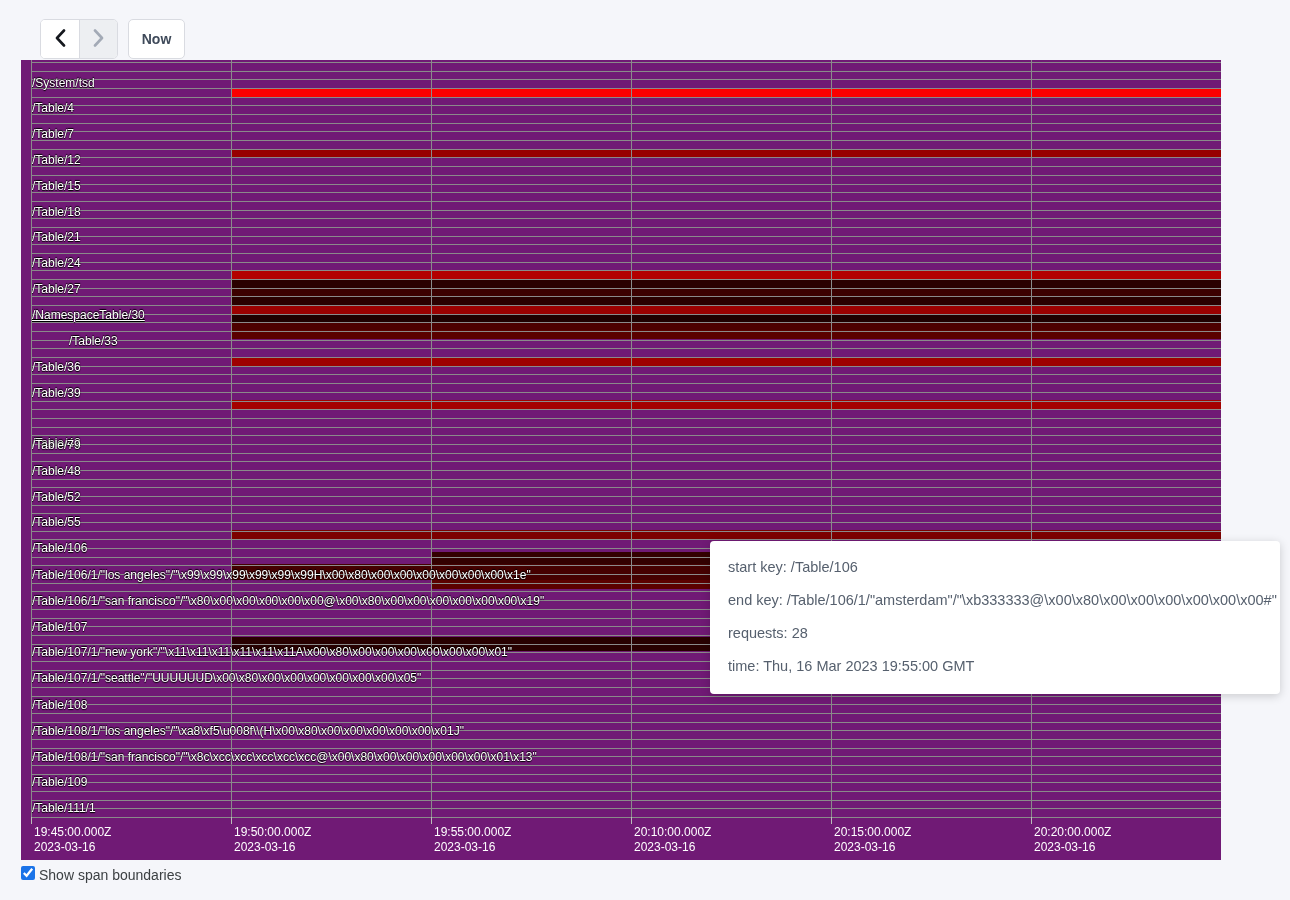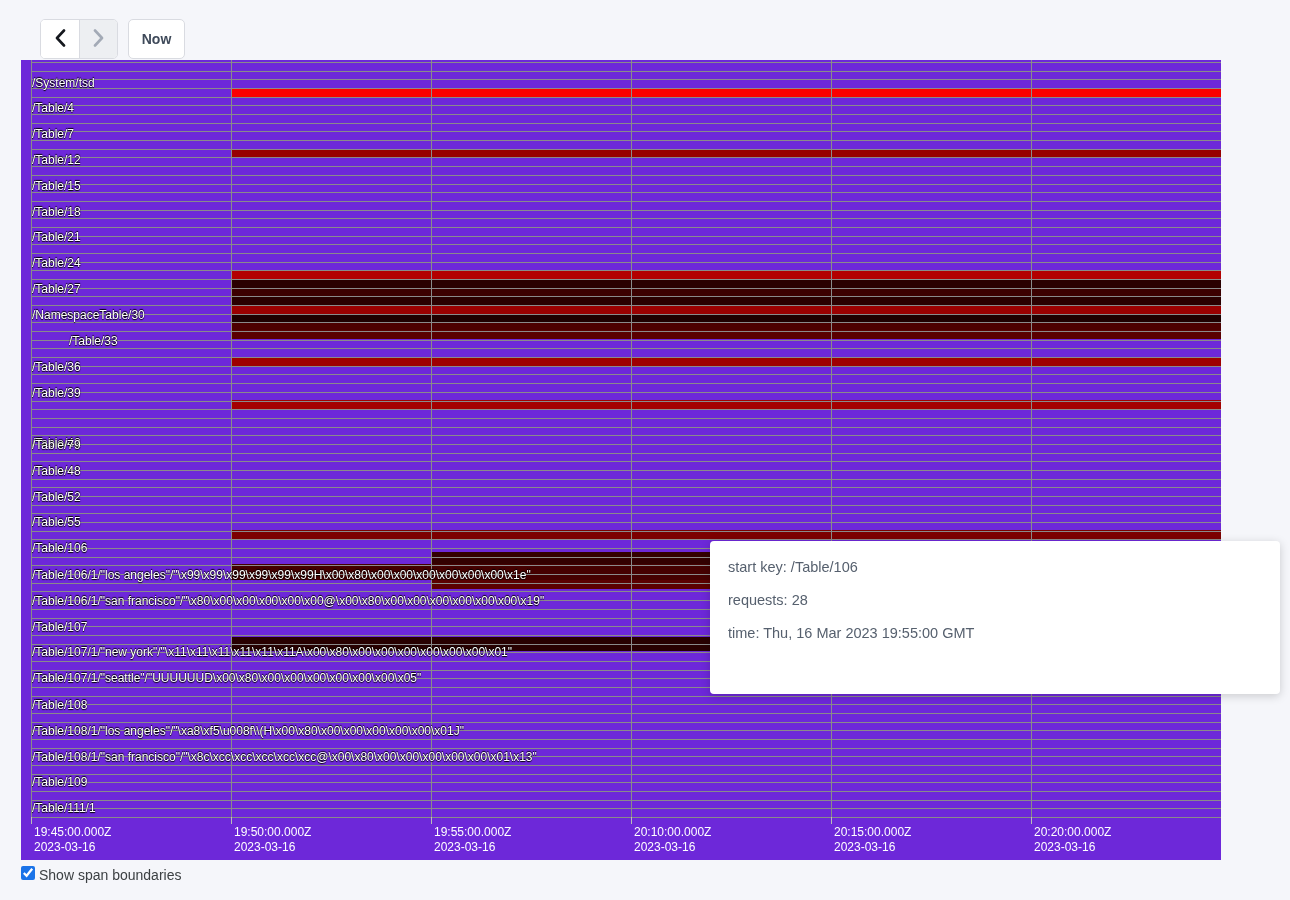--- a/index.html
+++ b/index.html
@@ -96,21 +96,21 @@
         <svg width="11" height="18" viewBox="0 0 11 18">
             <path d="M2 1.5L9 9l-7 7.5" fill="none" stroke="#a3aab6" stroke-width="2.6" stroke-linecap="round" stroke-linejoin="round"></path>
           </svg>
       </span>
     </button>
   </div>
 
   <button class="now-btn">Now</button>
 </div>
 
-<div class="canvas" style="background: #6d28d9;">
+<div class="canvas" style="background: #701a75;">
 
 <div class="band" style="top: 28px; left: 210px; width: 990px; height: 9px; background: rgb(251, 0, 0);"></div>
     <div class="band" style="top: 89px; left: 210px; width: 990px; height: 9px; background: rgb(151, 0, 0);"></div>
     <div class="band" style="top: 210px; left: 210px; width: 990px; height: 9px; background: rgb(179, 0, 0);"></div>
     <div class="band" style="top: 219px; left: 210px; width: 990px; height: 9px; background: rgb(42, 0, 0);"></div>
     <div class="band" style="top: 228px; left: 210px; width: 990px; height: 8px; background: rgb(60, 0, 0);"></div>
     <div class="band" style="top: 236px; left: 210px; width: 990px; height: 9px; background: rgb(42, 0, 0);"></div>
     <div class="band" style="top: 245px; left: 210px; width: 990px; height: 9px; background: rgb(155, 0, 0);"></div>
     <div class="band" style="top: 254px; left: 210px; width: 990px; height: 8px; background: rgb(31, 0, 0);"></div>
     <div class="band" style="top: 262px; left: 210px; width: 990px; height: 8px; background: rgb(77, 0, 0);"></div>
@@ -218,21 +218,21 @@
     <div class="vline" style="left: 1010px; height: 760px; background: rgb(138, 138, 138);"></div>
     <div class="rowlabel" style="top: 17px;">/System/tsd</div>
     <div class="rowlabel" style="top: 42px;">/Table/4</div>
     <div class="rowlabel" style="top: 68px;">/Table/7</div>
     <div class="rowlabel" style="top: 94px;">/Table/12</div>
     <div class="rowlabel" style="top: 120px;">/Table/15</div>
     <div class="rowlabel" style="top: 146px;">/Table/18</div>
     <div class="rowlabel" style="top: 171px;">/Table/21</div>
     <div class="rowlabel" style="top: 197px;">/Table/24</div>
     <div class="rowlabel" style="top: 223px;">/Table/27</div>
-    <div class="rowlabel" style="top: 249px;">/NamespaceTable/30</div>
+    <div class="rowlabel" style="top: 249px; text-decoration: underline;">/NamespaceTable/30</div>
     <div class="rowlabel" style="top: 275px; margin-left: 37px;">/Table/33</div>
     <div class="rowlabel" style="top: 301px;">/Table/36</div>
     <div class="rowlabel" style="top: 327px;">/Table/39</div>
     <div class="rowlabel" style="top: 353px; margin-top: 24px;">/Table/42</div>
     <div class="rowlabel" style="top: 379px;">/Table/79</div>
     <div class="rowlabel" style="top: 405px;">/Table/48</div>
     <div class="rowlabel" style="top: 431px;">/Table/52</div>
     <div class="rowlabel" style="top: 456px;">/Table/55</div>
     <div class="rowlabel" style="top: 482px;">/Table/106</div>
     <div class="rowlabel" style="top: 509px;">/Table/106/1/"los angeles"/"\x99\x99\x99\x99\x99\x99H\x00\x80\x00\x00\x00\x00\x00\x00\x1e"</div>
@@ -270,20 +270,21 @@
     <div class="axis-label" style="left: 813px; top: 765px;">
       <div>20:15:00.000Z</div>
       <div>2023-03-16</div>
     </div>
     <div class="axis-label" style="left: 1013px; top: 765px;">
       <div>20:20:00.000Z</div>
       <div>2023-03-16</div>
     </div>
     <div class="tooltip">
     <div>start key: /Table/106</div>
+    <div>end key: /Table/106/1/"amsterdam"/"\xb333333@\x00\x80\x00\x00\x00\x00\x00\x00#"</div>
     <div>requests: 28</div>
     <div>time: Thu, 16 Mar 2023 19:55:00 GMT</div>
   </div>
   </div>
 
 <div class="footer">
   <label>
     <input type="checkbox" checked="" style="">
   </label>
   <span class="footer-label">Show span boundaries</span>

